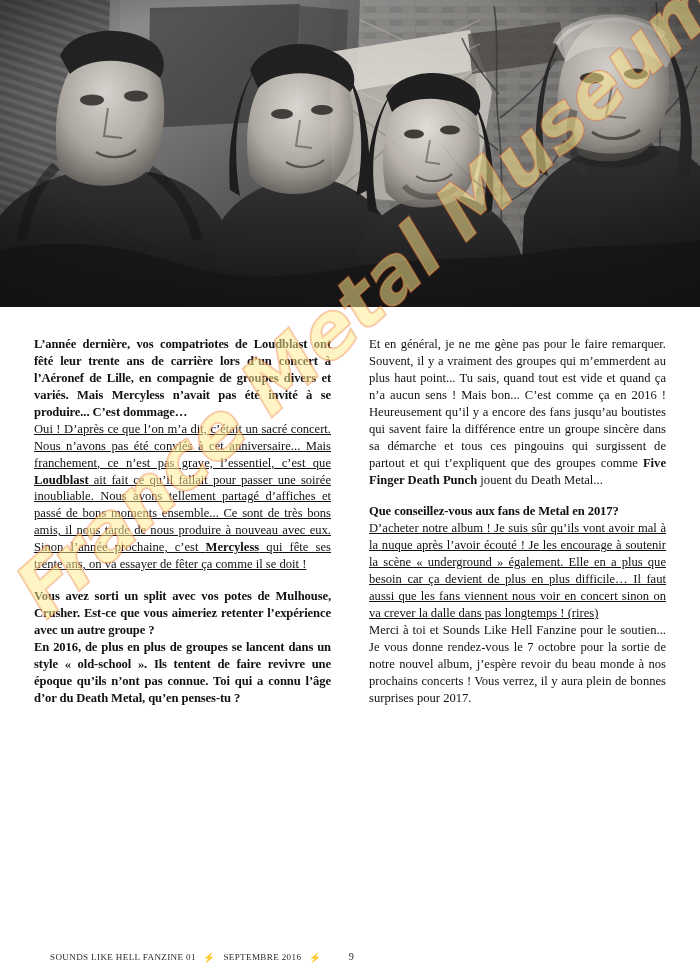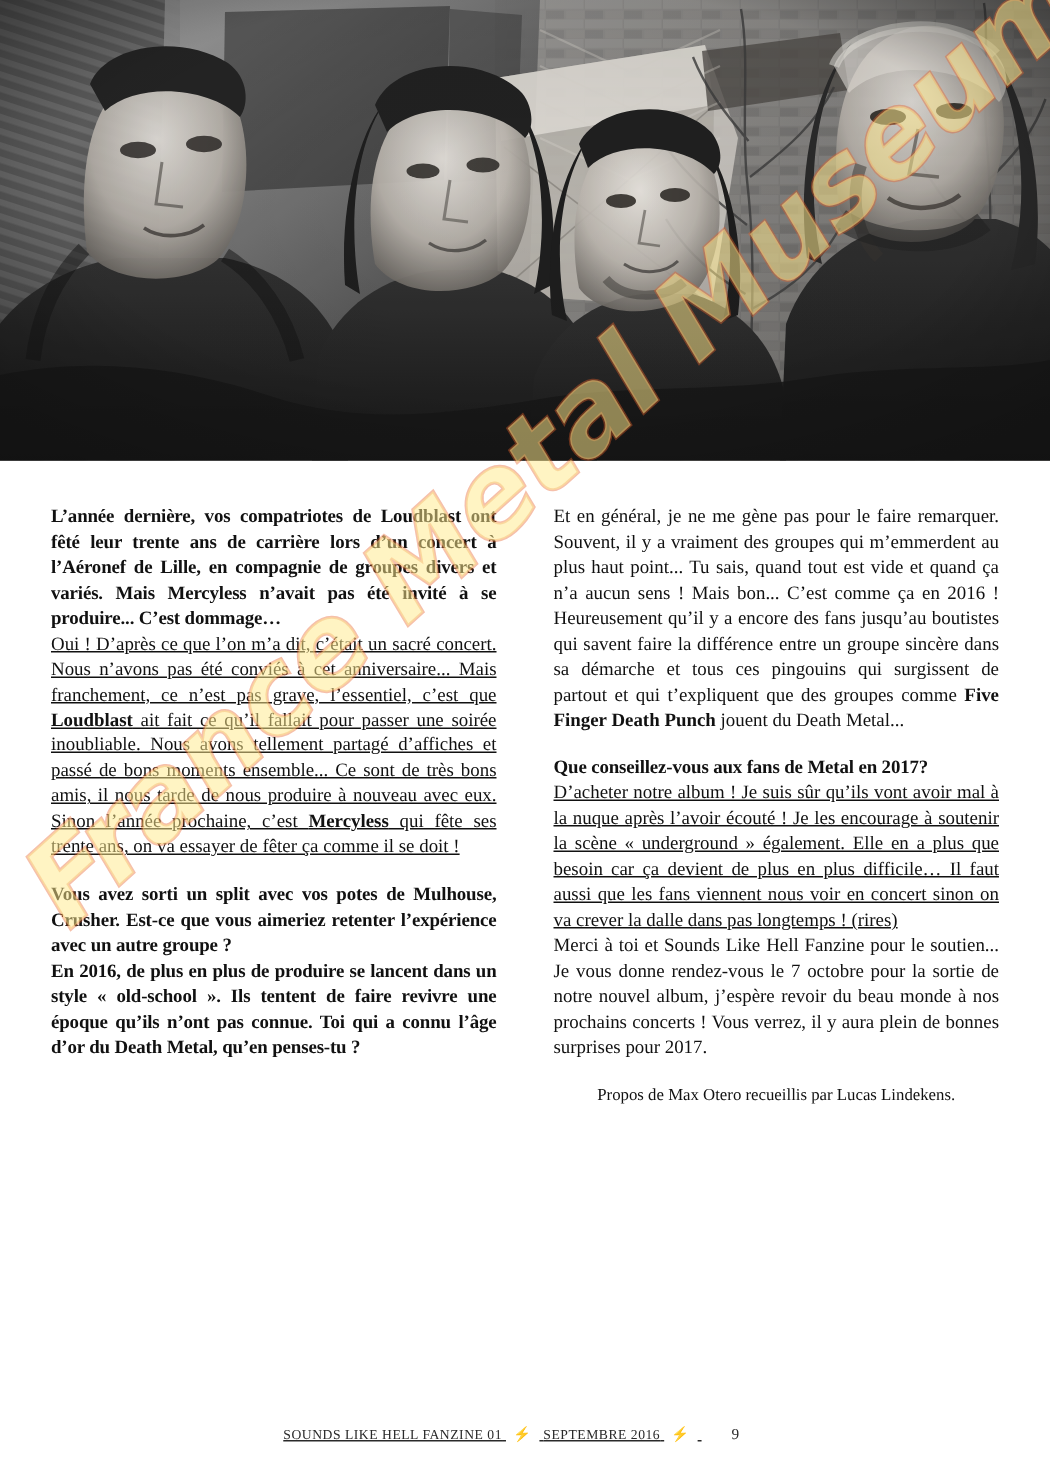--- a/index.html
+++ b/index.html
@@ -68,29 +68,28 @@
   p.credit {
     margin-top: 16px;
     text-align: center;
     font-size: 11.2px;
     font-weight: normal;
   }
 
   
   .footer {
     position: absolute;
-    left: 16px;
+    left: 50px;
     right: 34px;
     bottom: 18px;
-    text-align: center;
+    text-align: left;
     font-size: 9.1px;
     letter-spacing: 0.35px;
     color: #2a2a2a;
     white-space: nowrap;
-    text-decoration: underline;
   }
   .footer .sep {
     display: inline-block;
     margin: 0 5px;
     font-size: 9.6px;
     transform: translateY(0.5px);
   }
   .footer .pageno {
     display: inline-block;
     margin-left: 20px;
@@ -263,28 +262,27 @@
     </g>
   </svg>
 </div>
 
 <div class="page">
   <div class="cols">
     <div class="col" id="left-col">
         <p class="q">L’année dernière, vos compatriotes de Loudblast ont fêté leur trente ans de carrière lors d’un concert à l’Aéronef de Lille, en compagnie de groupes divers et variés. Mais Mercyless n’avait pas été invité à se produire... C’est dommage…</p>
         <p class="a"><span>Oui ! D’après ce que l’on m’a dit, c’était un sacré concert. Nous n’avons pas été conviés à cet anniversaire... Mais franchement, ce n’est pas grave, l’essentiel, c’est que </span><span class="bq">Loudblast</span><span> ait fait ce qu’il fallait pour passer une soirée inoubliable.  Nous avons tellement partagé d’affiches et passé de bons moments ensemble... Ce sont de très bons amis, il nous tarde de nous produire à nouveau avec eux. Sinon l’année prochaine, c’est </span><span class="bq">Mercyless</span><span> qui fête ses trente ans, on va essayer de fêter ça comme il se doit !</span></p>
         <p class="q">Vous avez sorti un split avec vos potes de Mulhouse, Crusher. Est-ce que vous aimeriez retenter l’expérience avec un autre groupe ?</p>
-        <p class="q">En 2016, de plus en plus de produire se lancent dans un style « old-school ». Ils tentent de faire revivre une époque qu’ils n’ont pas connue. Toi qui a connu l’âge d’or du Death Metal, qu’en penses-tu ?</p>
+        <p class="q">En 2016, de plus en plus de groupes se lancent dans un style « old-school ». Ils tentent de faire revivre une époque qu’ils n’ont pas connue. Toi qui a connu l’âge d’or du Death Metal, qu’en penses-tu ?</p>
       </div>
     <div class="col" id="right-col">
         <p class="a"><span>Et en général, je ne me gène pas pour le faire remarquer. Souvent, il y a vraiment des groupes qui m’emmerdent au plus haut point... Tu sais, quand tout est vide et quand ça n’a aucun sens ! Mais bon... C’est comme ça en 2016 ! Heureusement qu’il y a encore des fans jusqu’au boutistes qui savent faire la différence entre un groupe sincère dans sa démarche et tous ces pingouins qui surgissent de partout et qui t’expliquent que des groupes comme </span><span class="bq">Five Finger Death Punch</span><span> jouent du Death Metal...</span></p>
         <p class="q">Que conseillez-vous aux fans de Metal en 2017?</p>
         <p class="a"><span>D’acheter notre album ! Je suis sûr qu’ils vont avoir mal à la nuque après l’avoir écouté ! Je les encourage à soutenir la scène « underground » également. Elle en a plus que besoin car ça devient de plus en plus difficile… Il faut aussi que les fans viennent nous voir en concert sinon on va crever la dalle dans pas longtemps ! (rires)</span></p>
         <p class="a"><span>Merci à toi et Sounds Like Hell Fanzine pour le soutien... Je vous donne rendez-vous le 7 octobre pour la sortie de notre nouvel album, j’espère revoir du beau monde à nos prochains concerts ! Vous verrez, il y aura plein de bonnes surprises pour 2017.</span></p>
-        <p class="credit">Propos de Max Otero recueillis par Lucas Lindekens.</p>
       </div>
   </div>
 
   <div class="footer">
     <span>SOUNDS LIKE HELL FANZINE 01</span>
     <span class="sep">⚡</span>
     <span>SEPTEMBRE 2016</span>
     <span class="sep">⚡</span>
     <span class="pageno">9</span>
   </div>

